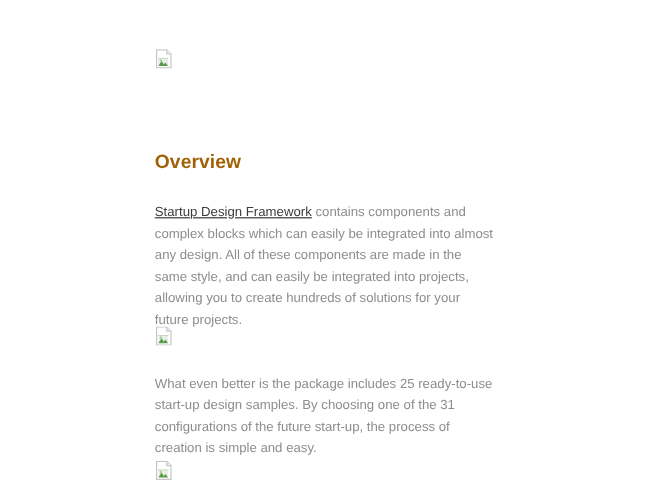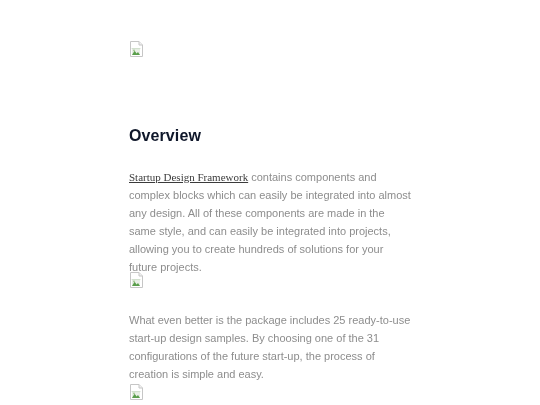--- a/index.html
+++ b/index.html
@@ -46,21 +46,21 @@
 
   
   .page-heading {
     position: absolute;
     left: 129px;
     top: 126px;
     margin: 0;
     font-size: 16px;
     line-height: 20px;
     font-weight: bold;
-    color: #0f172a;
+    color: #a16207;
     letter-spacing: 0.1px;
     font-family: "Liberation Sans", sans-serif;
     text-align: right;
   }
 
   
   .body-paragraph {
     position: absolute;
     left: 129px;
     width: 283px;
@@ -73,21 +73,20 @@
     font-weight: normal;
   }
   .paragraph-1 { top: 168px; }
   .paragraph-2 { top: 311px; }
 
   .inline-link {
     color: #3b3b3b;
     text-decoration: underline;
     text-underline-offset: 1px;
     cursor: pointer;
-    font-family: Liberation Serif, serif;
   }
 </style>
 </head>
 <body>
 
 <div class="page">
 
   <span class="broken-image img-block-1" title="hero-image">
     <svg viewBox="0 0 16 16" xmlns="http://www.w3.org/2000/svg" aria-hidden="true">
       <path d="M1.5 0.5 H10 L13.5 4 V15.5 H1.5 Z" fill="#ffffff" stroke="#c6c6c6" stroke-width="1"></path>

